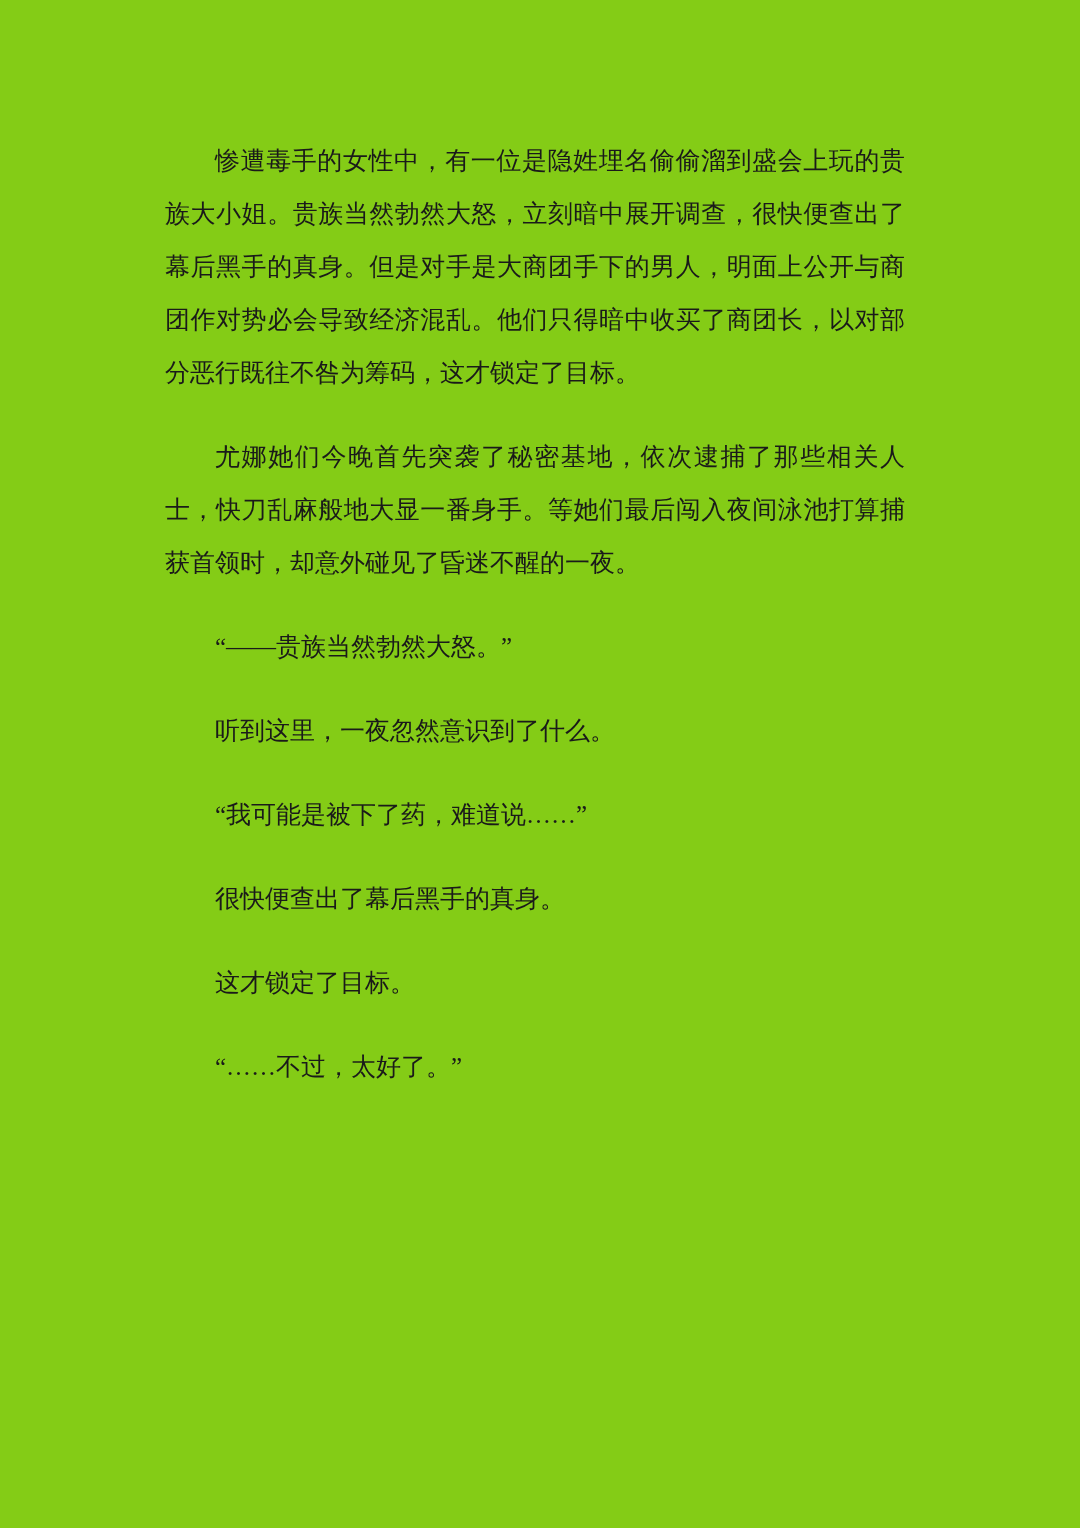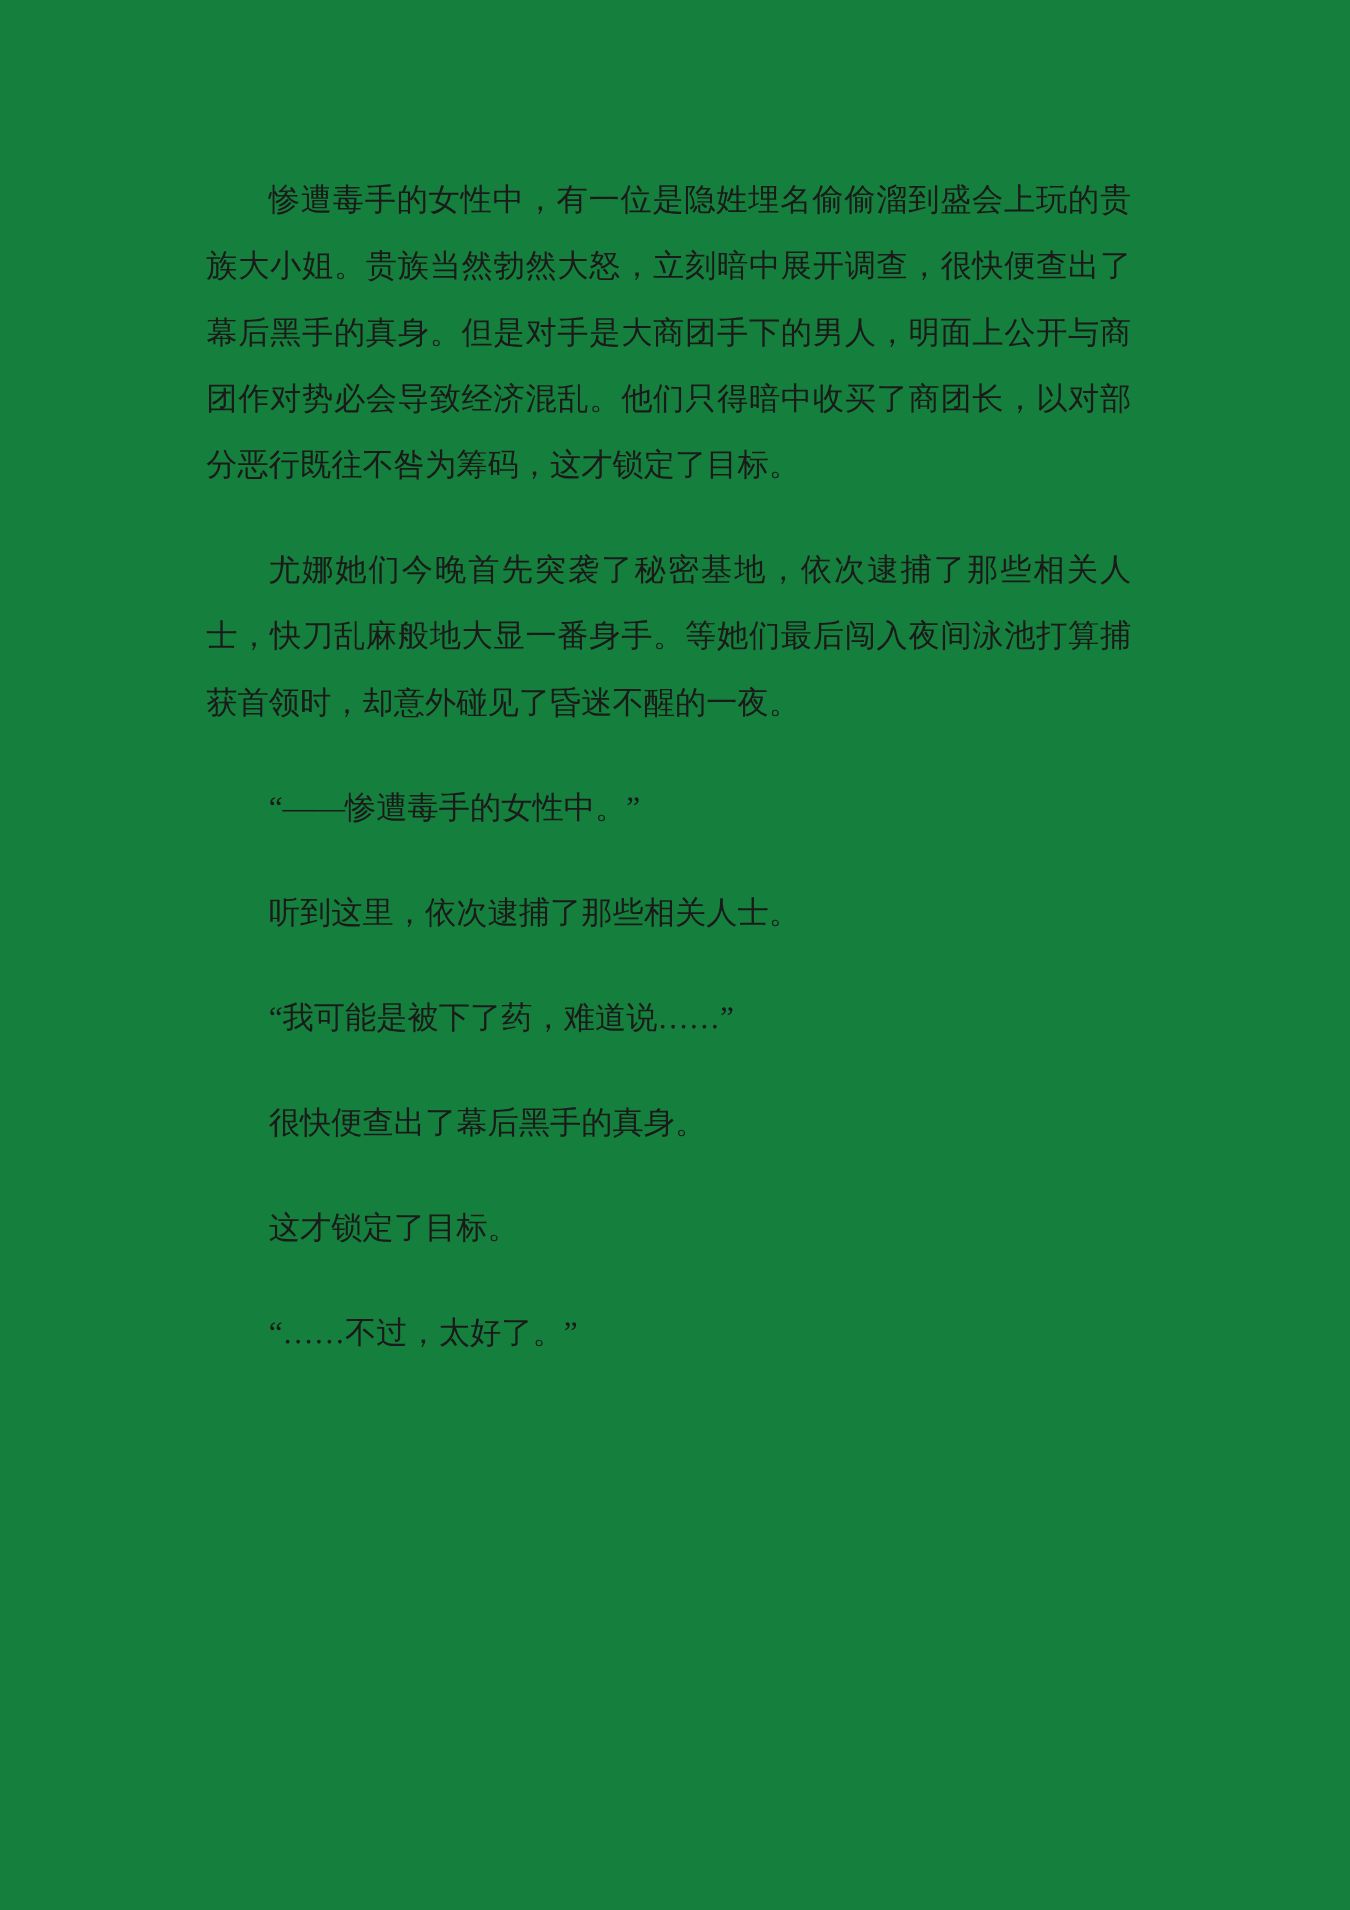--- a/index.html
+++ b/index.html
@@ -10,38 +10,38 @@
   body {
     width: 1080px;
     height: 1528px;
     overflow: hidden;
   }
   .page {
     box-sizing: border-box;
     width: 1080px;
     height: 1528px;
     padding: 134px 175px 0 165px;
-    background: #15803d;
+    background: #84cc16;
   }
   .para {
     font-family: "Liberation Serif", "DejaVu Serif", serif;
     font-size: 25px;
     line-height: 53px;
     color: #1a1a1a;
     margin: 0 0 31px 0;
     text-indent: 2em;
     text-align: justify;
     word-break: break-all;
   }
 </style>
 </head>
 <body>
 
 <div class="page">
   <p class="para">惨遭毒手的女性中，有一位是隐姓埋名偷偷溜到盛会上玩的贵族大小姐。贵族当然勃然大怒，立刻暗中展开调查，很快便查出了幕后黑手的真身。但是对手是大商团手下的男人，明面上公开与商团作对势必会导致经济混乱。他们只得暗中收买了商团长，以对部分恶行既往不咎为筹码，这才锁定了目标。</p>
   <p class="para">尤娜她们今晚首先突袭了秘密基地，依次逮捕了那些相关人士，快刀乱麻般地大显一番身手。等她们最后闯入夜间泳池打算捕获首领时，却意外碰见了昏迷不醒的一夜。</p>
-  <p class="para">“——惨遭毒手的女性中。”</p>
-  <p class="para">听到这里，依次逮捕了那些相关人士。</p>
+  <p class="para">“——贵族当然勃然大怒。”</p>
+  <p class="para">听到这里，一夜忽然意识到了什么。</p>
   <p class="para">“我可能是被下了药，难道说……”</p>
   <p class="para">很快便查出了幕后黑手的真身。</p>
   <p class="para">这才锁定了目标。</p>
   <p class="para">“……不过，太好了。”</p>
 </div>
 
 </body></html>

